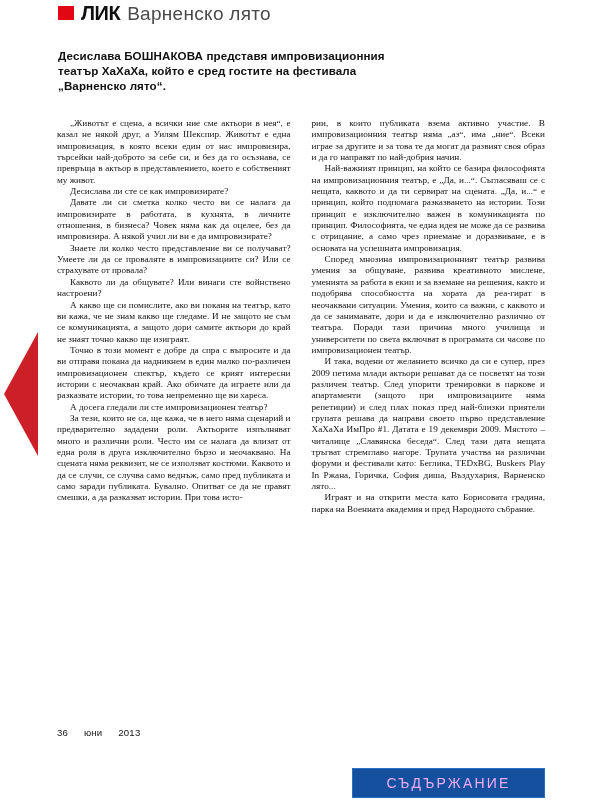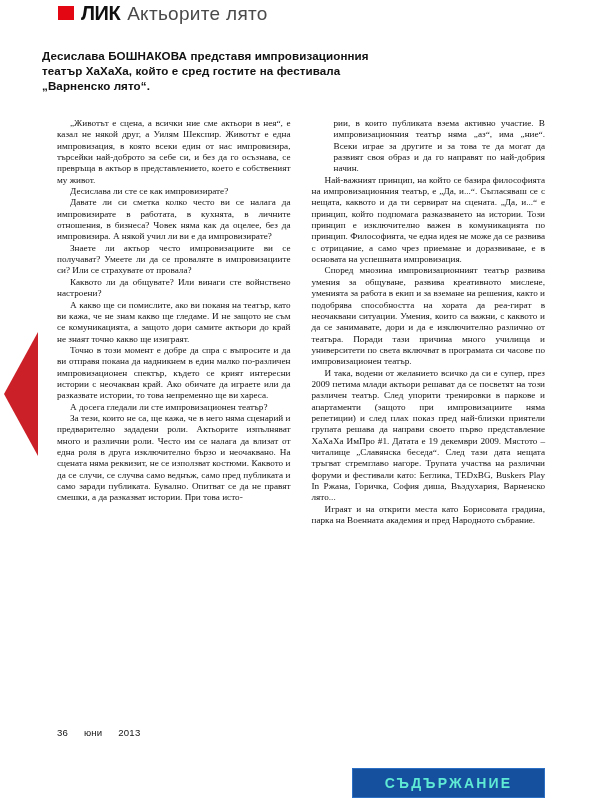--- a/index.html
+++ b/index.html
@@ -51,21 +51,21 @@
     font-weight: normal;
     font-size: 19px;
     color: #4a4a4a;
     letter-spacing: 0.3px;
     line-height: 1;
   }
 
   
   .deck {
     position: absolute;
-    left: 42px;
+    left: 58px;
     top: 48px;
     width: 330px;
     font-family: "Liberation Sans", "DejaVu Sans", sans-serif;
     font-size: 11.6px;
     font-weight: bold;
     line-height: 15.2px;
     color: #111;
     letter-spacing: 0.1px;
   }
 
@@ -97,21 +97,20 @@
     font-family: "Liberation Serif", "DejaVu Serif", serif;
     hyphens: manual;
   }
   .col p {
     margin: 0;
     text-indent: 13px;
     text-align: justify;
   }
   .col p.noindent {
     text-indent: 0;
-    margin-left: 22px;
   }
 
   
   .folio {
     position: absolute;
     left: 57px;
     top: 727px;
     font-family: "Liberation Sans", "DejaVu Sans", sans-serif;
     font-size: 9.6px;
     color: #161616;
@@ -128,49 +127,49 @@
     height: 30px;
     background: #15509e;
     border: 1px solid #2a6fc4;
     box-sizing: border-box;
     display: flex;
     align-items: center;
     justify-content: center;
   }
   .content-bar-label {
     font-family: "Liberation Sans", "DejaVu Sans", sans-serif;
-    font-weight: bold;
+    font-weight: normal;
     font-size: 14px;
-    color: #5eead4;
+    color: #f0abfc;
     letter-spacing: 2.2px;
   }
 </style>
 </head>
 <body>
 
 <div class="page">
 
   <div class="masthead">
     <span class="masthead-square"></span>
     <span class="masthead-lik">ЛИК</span>
-    <span class="masthead-sub">Актьорите лято</span>
+    <span class="masthead-sub">Варненско лято</span>
   </div>
 
   <div class="deck">Десислава БОШНАКОВА представя импровизационния театър ХаХаХа, който е сред гостите на фестивала „Варненско лято“.</div>
 
   <svg class="red-arrow" viewBox="0 0 34 124" preserveAspectRatio="none">
     <polygon points="34,0 34,124 0,62" fill="#cc2028"></polygon>
   </svg>
 
   <div class="columns">
     <div class="col">
       <p>„Животът е сцена, а всички ние сме актьори в нея“, е казал не някой друг, а Уилям Шекспир. Животът е една импровизация, в която всеки един от нас импровизира, търсейки най-доброто за себе си, и без да го осъзнава, се превръща в актьор в представлението, което е собственият му живот.</p>
       <p>Десислава ли сте се как импровизирате?</p>
       <p>Давате ли си сметка колко често ви се налага да импровизирате в работата, в кухнята, в личните отношения, в бизнеса? Човек няма как да оцелее, без да импровизира. А някой учил ли ви е да импровизирате?</p>
-      <p>Знаете ли актьор често импровизациите ви се получават? Умеете ли да се проваляте в импровизациите си? Или се страхувате от провала?</p>
+      <p>Знаете ли колко често представление ви се получават? Умеете ли да се проваляте в импровизациите си? Или се страхувате от провала?</p>
       <p>Каквото ли да общувате? Или винаги сте войнствено настроени?</p>
       <p>А какво ще си помислите, ако ви поканя на театър, като ви кажа, че не знам какво ще гледаме. И не защото не съм се комуникацията, а защото дори самите актьори до край не знаят точно какво ще изиграят.</p>
       <p>Точно в този момент е добре да спра с въпросите и да ви отправя покана да надникнем в един малко по-различен импровизационен спектър, където се крият интересни истории с неочакван край. Ако обичате да играете или да разказвате истории, то това непременно ще ви хареса.</p>
       <p>А досега гледали ли сте импровизационен театър?</p>
       <p>За тези, които не са, ще кажа, че в него няма сценарий и предварително зададени роли. Актьорите изпълняват много и различни роли. Често им се налага да влизат от една роля в друга изключително бързо и неочаквано. На сцената няма реквизит, не се използват костюми. Каквото и да се случи, се случва само веднъж, само пред публиката и само заради публиката. Бувално. Опитват се да не правят смешки, а да разказват истории. При това исто-</p>
     </div>
     <div class="col">
       <p class="noindent">рии, в които публиката взема активно участие. В импровизационния театър няма „аз“, има „ние“. Всеки играе за другите и за това те да могат да развият своя образ и да го направят по най-добрия начин.</p>
       <p>Най-важният принцип, на който се базира философията на импровизационния театър, е „Да, и...“. Съгласяваш се с нещата, каквото и да ти сервират на сцената. „Да, и...“ е принцип, който подпомага разказването на истории. Този принцип е изключително важен в комуникацията по принцип. Философията, че една идея не може да се развива с отрицание, а само чрез приемане и доразвиване, е в основата на успешната импровизация.</p>
       <p>Според мнозина импровизационният театър развива умения за общуване, развива креативното мислене, уменията за работа в екип и за вземане на решения, както и подобрява способността на хората да реа-гират в неочаквани ситуации. Умения, които са важни, с каквото и да се занимавате, дори и да е изключително различно от театъра. Поради тази причина много училища и университети по света включват в програмата си часове по импровизационен театър.</p>

